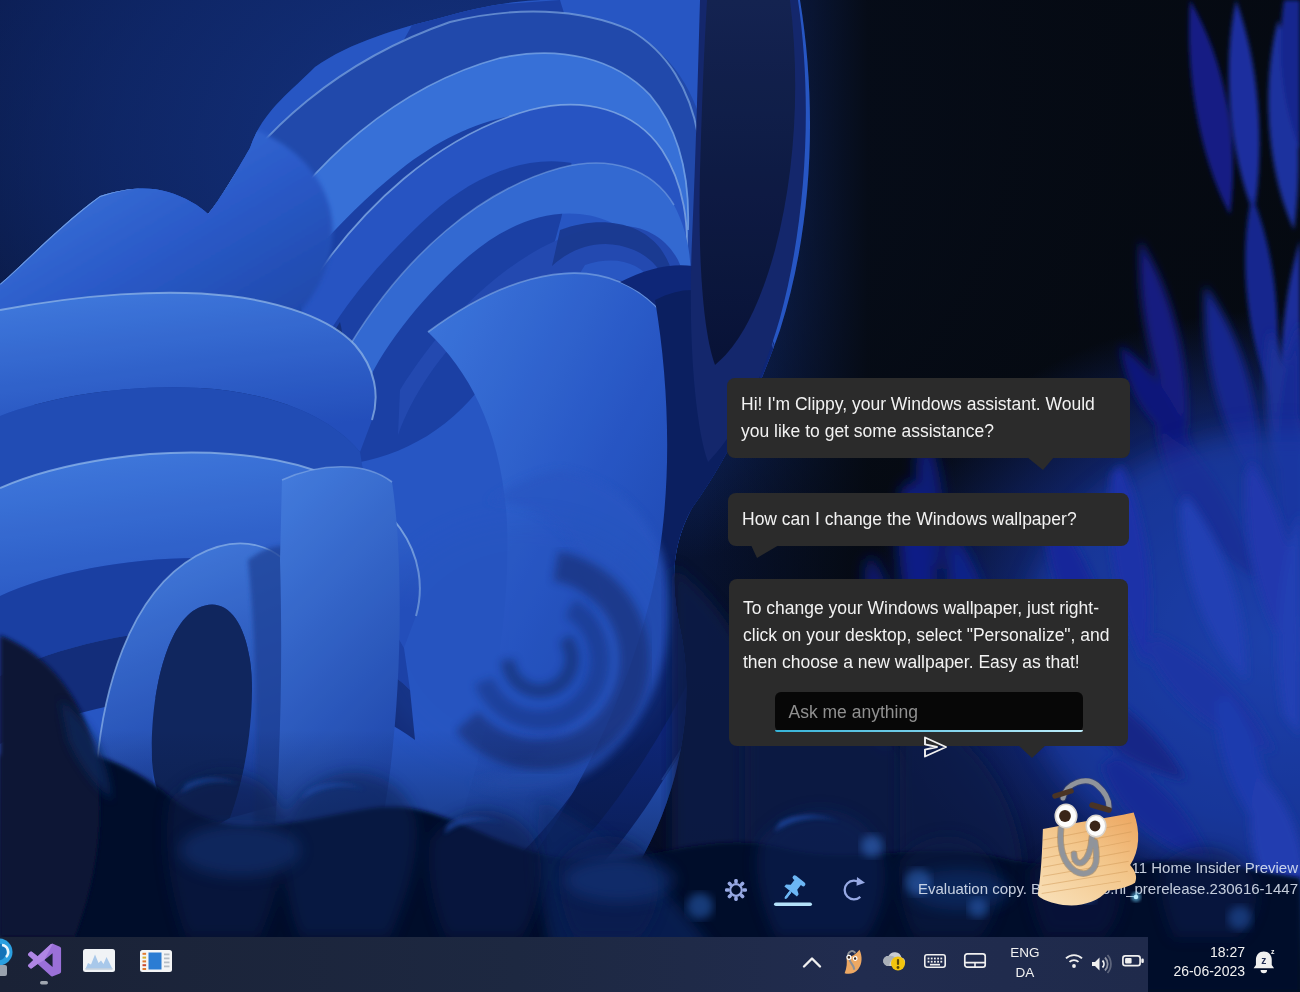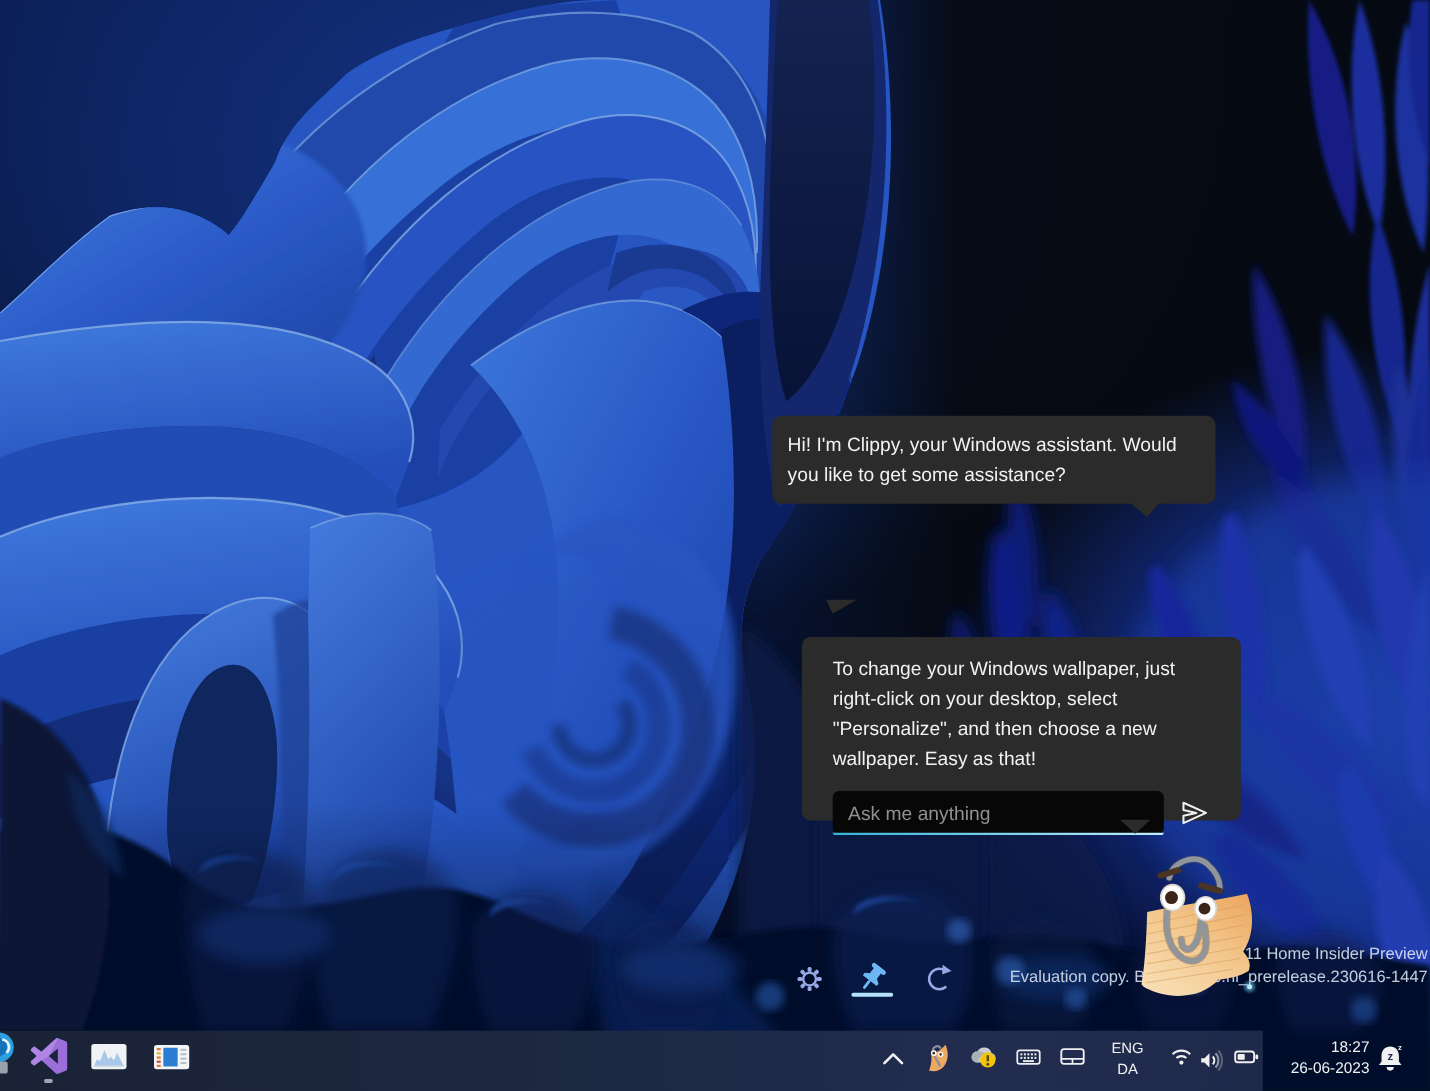--- a/index.html
+++ b/index.html
@@ -223,29 +223,30 @@
 </g>
 <g id="bokeh">
 <circle cx="700" cy="906" r="13" fill="#2f6ac8" opacity="0.5" filter="url(#b4)"></circle>
 <circle cx="872" cy="846" r="11" fill="#3a78d8" opacity="0.5" filter="url(#b4)"></circle>
 <circle cx="918" cy="882" r="13" fill="#3a78d8" opacity="0.45" filter="url(#b4)"></circle>
 <circle cx="978" cy="908" r="10" fill="#3570d0" opacity="0.45" filter="url(#b4)"></circle>
 <circle cx="1086" cy="893" r="10" fill="#3a7ad8" opacity="0.5" filter="url(#b4)"></circle>
 <circle cx="1240" cy="918" r="12" fill="#2c64c0" opacity="0.45" filter="url(#b4)"></circle>
 </g>
 </svg>
-<div class="bub" style="left:702px;top:378px;width:403px;height:80px;box-sizing:border-box;padding:13px 14px;">Hi! I'm Clippy, your Windows assistant. Would you like to get some assistance?</div>
+<div class="bub" style="left:727px;top:378px;width:403px;height:80px;box-sizing:border-box;padding:13px 14px;">Hi! I'm Clippy, your Windows assistant. Would you like to get some assistance?</div>
 <svg class="tail" style="left:1020px;top:457px;" width="40" height="16">
       <polygon points="7,0 34,0 23,13" fill="#2b2b2b"></polygon>
     </svg>
+<div class="bub" style="left:728px;top:493px;width:401px;height:53px;box-sizing:border-box;padding:13px 14px;">How can I change the Windows wallpaper?</div>
 <svg class="tail" style="left:745px;top:545px;" width="40" height="16">
       <polygon points="6,0 34,0 12,13" fill="#2b2b2b"></polygon>
     </svg>
-<div class="bub" style="left:729px;top:579px;width:399px;height:167px;box-sizing:border-box;padding:16px 28px;">To change your Windows wallpaper, just right-click on your desktop, select "Personalize", and then choose a new wallpaper. Easy as that!
-<div id="askrow" style="margin-top:16px;">
+<div class="bub" style="left:729px;top:579px;width:399px;height:167px;box-sizing:border-box;padding:16px 14px;">To change your Windows wallpaper, just right-click on your desktop, select "Personalize", and then choose a new wallpaper. Easy as that!
+<div id="askrow" style="margin-top:16px;flex-direction:column;">
 <div id="ask">Ask me anything<div class="ul"></div></div>
 <svg width="30" height="30" style="margin-left:13px;" viewBox="0 0 30 30">
           <path d="M5,5.5 L26,15 L5,24.5 L5,17.6 L17,15 L5,12.4 Z" fill="none" stroke="#f0f0f0" stroke-width="1.9" stroke-linejoin="round"></path>
         </svg>
 </div>
 </div>
 <svg class="tail" style="left:1010px;top:745px;" width="40" height="16">
       <polygon points="8,0 36,0 22,13" fill="#2b2b2b"></polygon>
     </svg>
 <div id="wm">Windows 11 Home Insider Preview<br>Evaluation copy. Build 23466.ni_prerelease.230616-1447</div>

